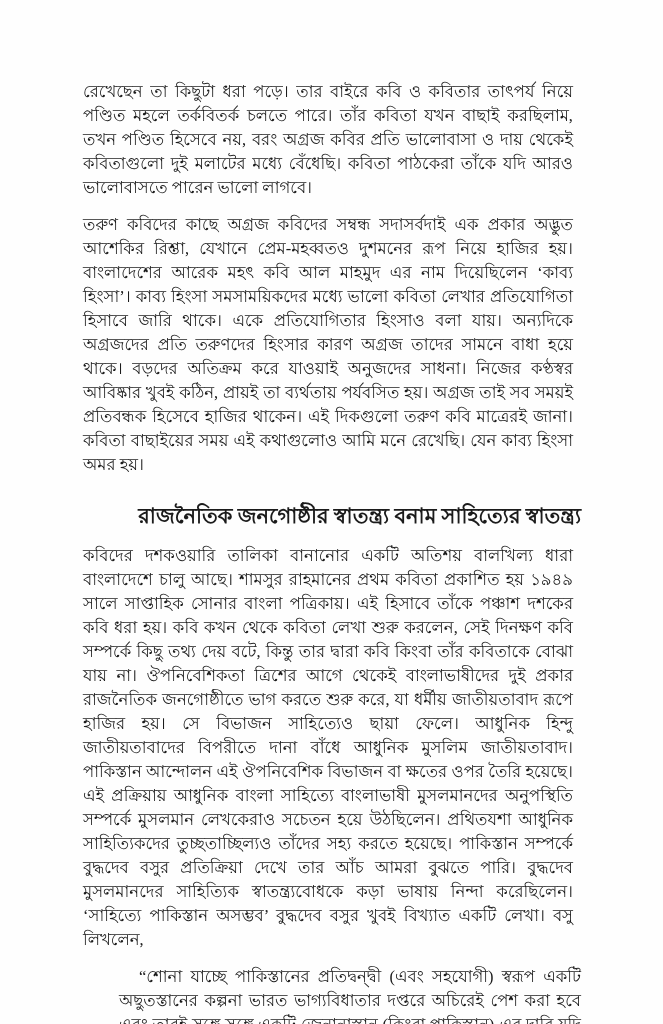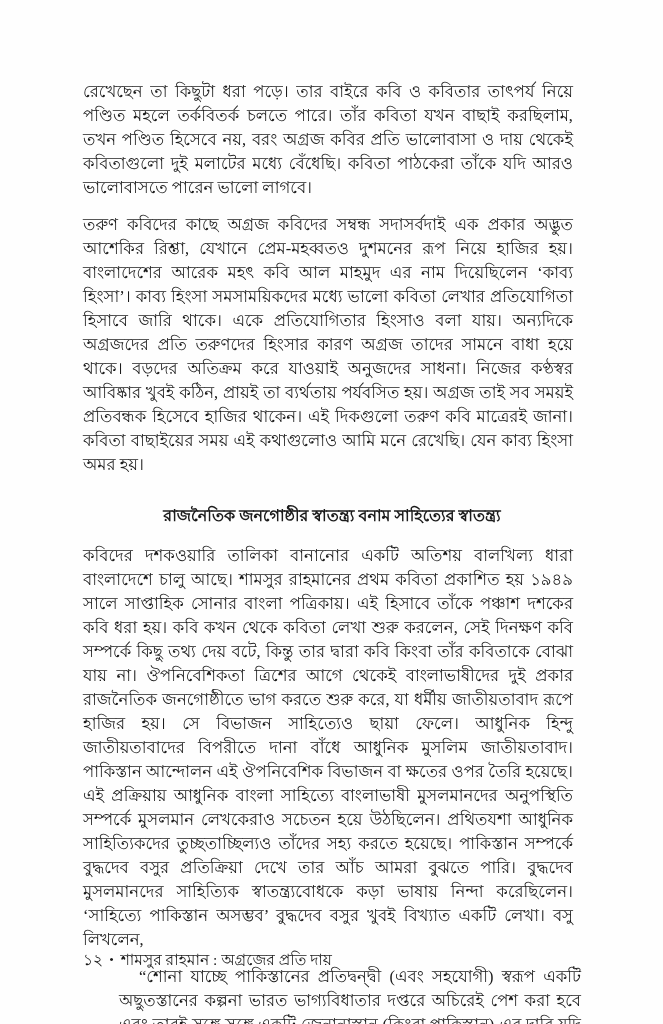--- a/index.html
+++ b/index.html
@@ -26,24 +26,24 @@
   }
   .body-para {
     margin: 0 8px 13px 0;
     font-size: 16.5px;
     line-height: 24px;
     text-align: justify;
     text-justify: inter-word;
   }
   .section-heading {
     margin: 26px 0 15px 0;
-    font-size: 16px;
+    font-size: 21px;
     line-height: 26px;
     font-weight: bold;
-    text-align: center;
+    text-align: right;
   }
   .block-quote {
     margin: 0 0 0 36px;
     padding: 0;
     font-size: 16.5px;
     line-height: 24px;
     text-align: justify;
     text-indent: 20px;
   }
   .footer {
@@ -74,17 +74,14 @@
 
 
     <h2 class="section-heading">রাজনৈতিক জনগোষ্ঠীর স্বাতন্ত্র্য বনাম সাহিত্যের স্বাতন্ত্র্য</h2>
 
     <p class="body-para">কবিদের দশকওয়ারি তালিকা বানানোর একটি অতিশয় বালখিল্য ধারা বাংলাদেশে চালু আছে। শামসুর রাহমানের প্রথম কবিতা প্রকাশিত হয় ১৯৪৯ সালে সাপ্তাহিক সোনার বাংলা পত্রিকায়। এই হিসাবে তাঁকে পঞ্চাশ দশকের কবি ধরা হয়। কবি কখন থেকে কবিতা লেখা শুরু করলেন, সেই দিনক্ষণ কবি সম্পর্কে কিছু তথ্য দেয় বটে, কিন্তু তার দ্বারা কবি কিংবা তাঁর কবিতাকে বোঝা যায় না। ঔপনিবেশিকতা ত্রিশের আগে থেকেই বাংলাভাষীদের দুই প্রকার রাজনৈতিক জনগোষ্ঠীতে ভাগ করতে শুরু করে, যা ধর্মীয় জাতীয়তাবাদ রূপে হাজির হয়। সে বিভাজন সাহিত্যেও ছায়া ফেলে। আধুনিক হিন্দু জাতীয়তাবাদের বিপরীতে দানা বাঁধে আধুনিক মুসলিম জাতীয়তাবাদ। পাকিস্তান আন্দোলন এই ঔপনিবেশিক বিভাজন বা ক্ষতের ওপর তৈরি হয়েছে। এই প্রক্রিয়ায় আধুনিক বাংলা সাহিত্যে বাংলাভাষী মুসলমানদের অনুপস্থিতি সম্পর্কে মুসলমান লেখকেরাও সচেতন হয়ে উঠছিলেন। প্রথিতযশা আধুনিক সাহিত্যিকদের তুচ্ছতাচ্ছিল্যও তাঁদের সহ্য করতে হয়েছে। পাকিস্তান সম্পর্কে বুদ্ধদেব বসুর প্রতিক্রিয়া দেখে তার আঁচ আমরা বুঝতে পারি। বুদ্ধদেব মুসলমানদের সাহিত্যিক স্বাতন্ত্র্যবোধকে কড়া ভাষায় নিন্দা করেছিলেন। ‘সাহিত্যে পাকিস্তান অসম্ভব’ বুদ্ধদেব বসুর খুবই বিখ্যাত একটি লেখা। বসু লিখলেন,</p>
 
     <blockquote class="block-quote">“শোনা যাচ্ছে পাকিস্তানের প্রতিদ্বন্দ্বী (এবং সহযোগী) স্বরূপ একটি অছুতস্তানের কল্পনা ভারত ভাগ্যবিধাতার দপ্তরে অচিরেই পেশ করা হবে এবং তারই সঙ্গে সঙ্গে একটি জেনানাস্তান (কিংবা পাকিস্তান)-এর দাবি যদি বিংশতি</blockquote>
 
   </div>
 
-  <div class="footer">
-    <span>১২</span><span class="bullet">•</span><span>শামসুর রাহমান : অগ্রজের প্রতি দায়</span>
-  </div>
 
 </div>
 
 </body></html>

